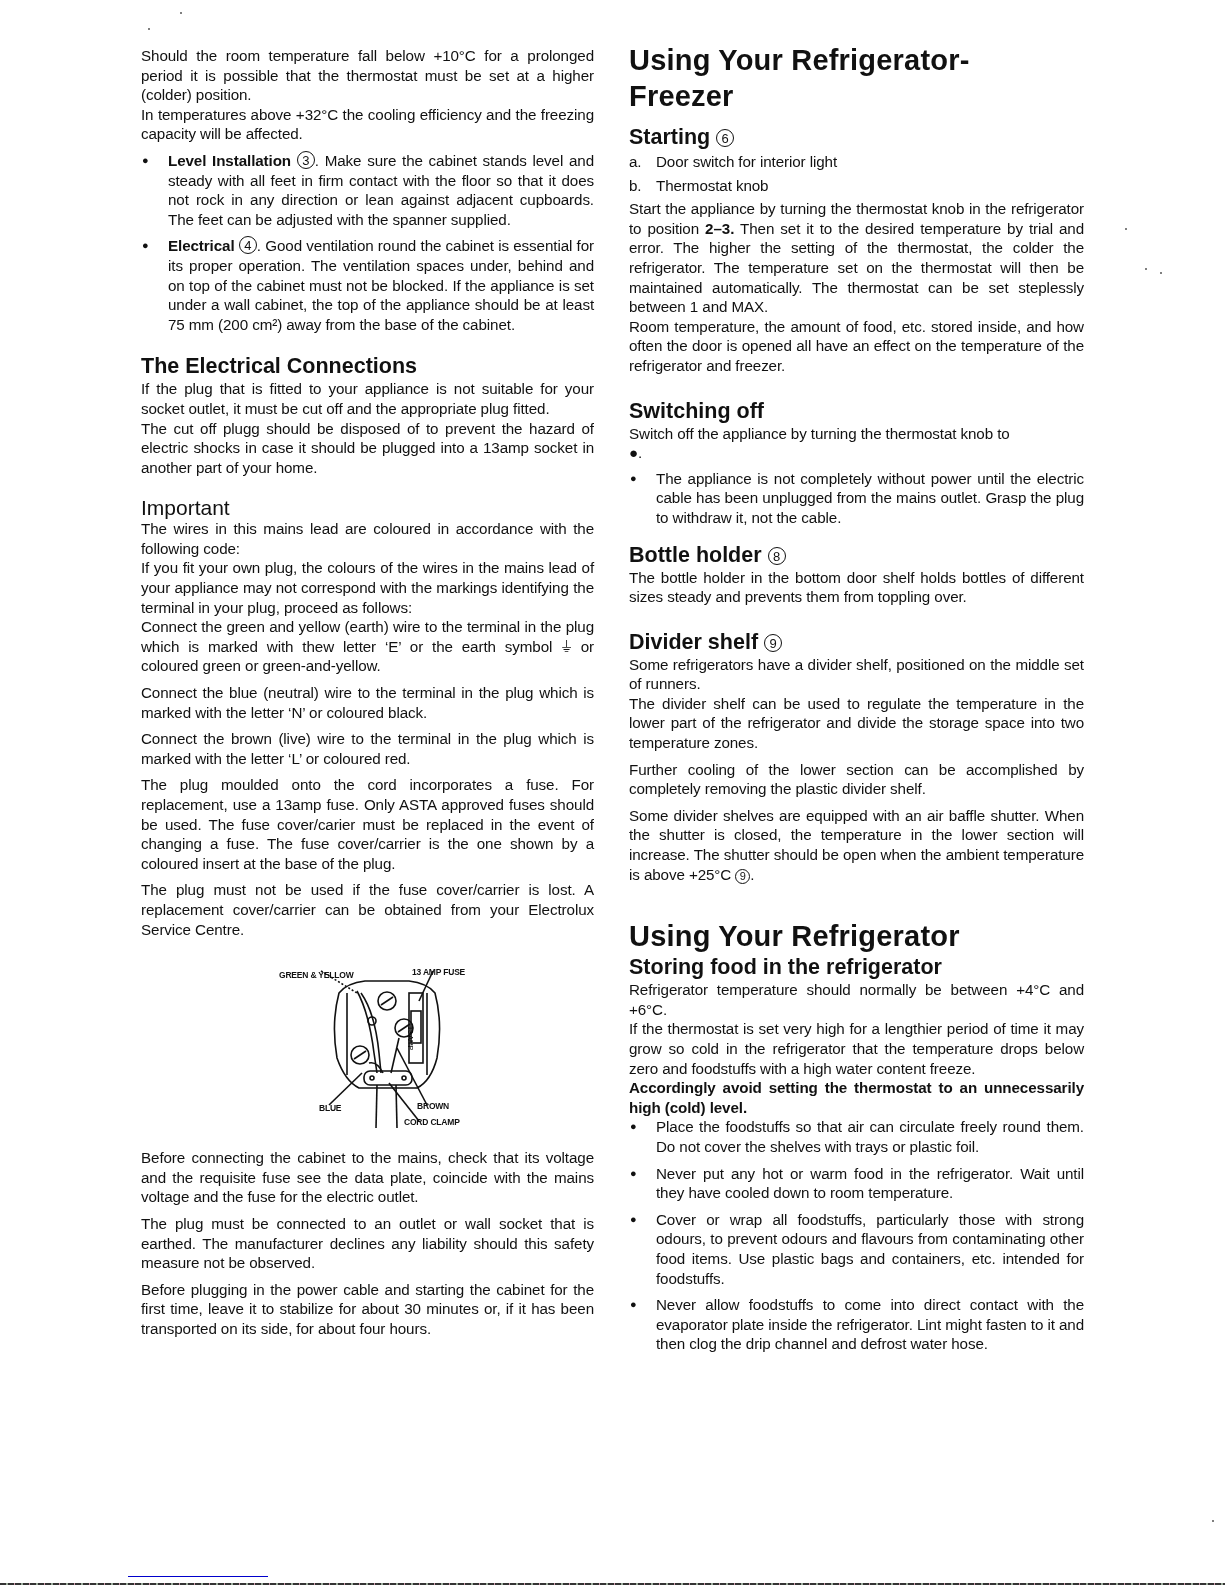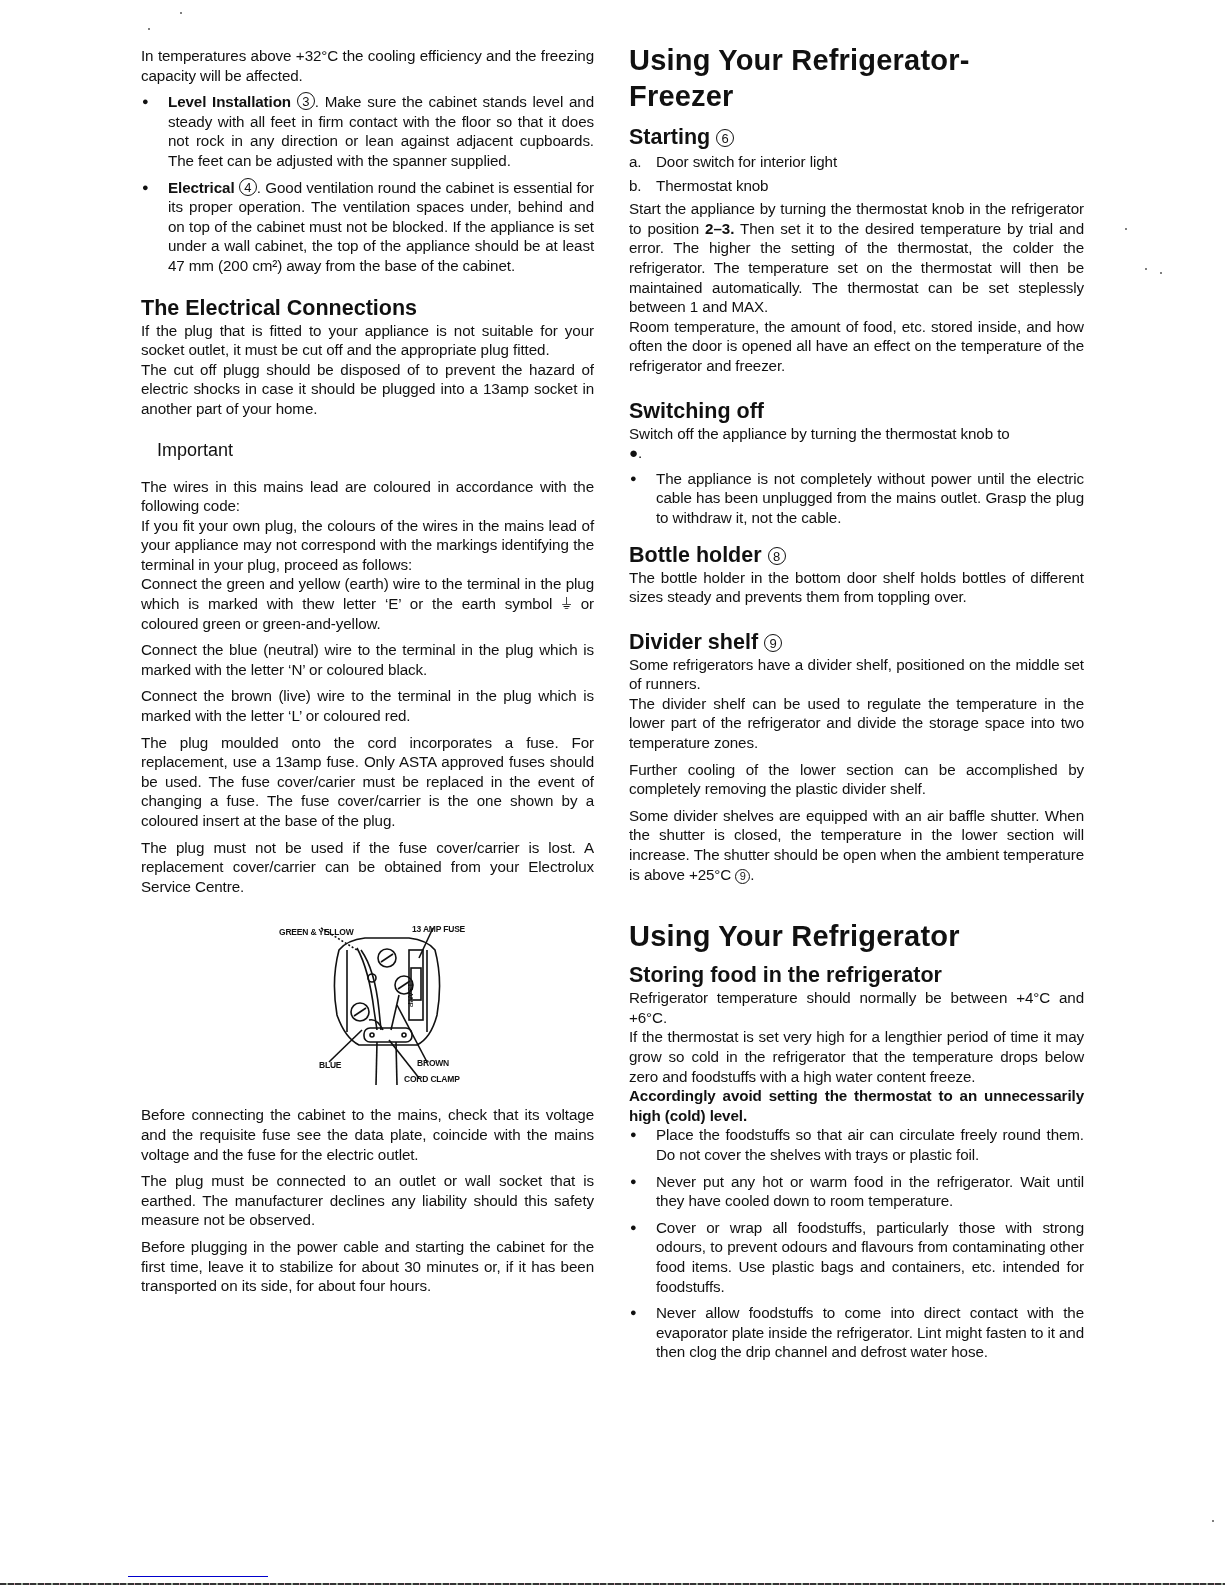--- a/index.html
+++ b/index.html
@@ -8,21 +8,21 @@
     font-family: "Liberation Sans", sans-serif; color: #111;
   }
   .col { position: absolute; top: 46px; }
   .col-left { left: 141px; width: 453px; }
   .col-right { left: 629px; width: 455px; }
   p, li, .line { font-size: 15.2px; line-height: 19.6px; margin: 0; text-align: justify; letter-spacing: -0.1px; }
   p.gap { margin-top: 7px; }
   .b { font-weight: bold; }
   h1 { font-size: 29px; line-height: 36px; margin: 0; font-weight: bold; letter-spacing: 0.2px; }
   h2 { font-size: 21.5px; line-height: 26px; margin: 0; font-weight: bold; }
-  h3 { font-size: 18px; line-height: 22px; margin: 16px; font-weight: normal; }
+  h3 { font-size: 21px; line-height: 22px; margin: 0; font-weight: normal; }
   ul.bul { list-style: none; margin: 0; padding: 0; }
   ul.bul li { position: relative; padding-left: 27px; }
   ul.bul li.sp { margin-top: 7px; }
   ul.bul li::before { content: "\25CF"; position: absolute; left: 1px; top: 0; font-size: 11px; }
   .circ { display: inline-block; width: 18px; height: 18px; border: 1.6px solid #111; border-radius: 50%;
           font-size: 13px; line-height: 18px; text-align: center; font-weight: normal; vertical-align: 1px; box-sizing: border-box; }
   .circ.sm { width: 15px; height: 15px; font-size: 11px; line-height: 13px; border-width: 1.3px; vertical-align: 0; }
   .code { display: grid; grid-template-columns: 144px 1fr; font-size: 15.2px; line-height: 19.6px; }
   .ol { margin: 0; padding: 0; list-style: none; }
   .ol li { display: flex; font-size: 15.2px; line-height: 19.6px; margin-bottom: 4px; }
@@ -33,30 +33,31 @@
   .earth { display: inline-block; font-size: 15px; }
   .bottom-link { position: absolute; left: 128px; top: 1576px; width: 140px; height: 1px; background: #0000cc; }
   .bottom-edge { position: absolute; left: 0; top: 1583px; width: 1225px; height: 2px;
                  background: repeating-linear-gradient(90deg, #333 0 6px, #9a9 6px 8px, #333 8px 14px, #c9a 14px 15px); }
   .speck { position: absolute; width: 2px; height: 2px; background: #555; border-radius: 50%; }
 </style>
 </head>
 <body>
 
 <div class="col col-left">
+  <p class="b" style="font-weight:normal">Should the room temperature fall below +10°C for a prolonged period it is possible that the thermostat must be set at a higher (colder) position.</p>
   <p>In temperatures above +32°C the cooling efficiency and the freezing capacity will be affected.</p>
 
   <ul class="bul" style="margin-top:7px">
     <li>
       <span class="b">Level Installation</span>
       <span class="circ">3</span><span>. Make sure the cabinet stands level and steady with all feet in firm contact with the floor so that it does not rock in any direction or lean against adjacent cupboards. The feet can be adjusted with the spanner supplied.</span>
     </li>
     <li class="sp">
       <span class="b">Electrical</span>
-      <span class="circ">4</span><span>. Good ventilation round the cabinet is essential for its proper operation. The ventilation spaces under, behind and on top of the cabinet must not be blocked. If the appliance is set under a wall cabinet, the top of the appliance should be at least 47 mm (200 cm²) away from the base of the cabinet.</span>
+      <span class="circ">4</span><span>. Good ventilation round the cabinet is essential for its proper operation. The ventilation spaces under, behind and on top of the cabinet must not be blocked. If the appliance is set under a wall cabinet, the top of the appliance should be at least 75 mm (200 cm²) away from the base of the cabinet.</span>
     </li>
   </ul>
 
   <h2 style="margin-top:19px">The Electrical Connections</h2>
   <p>If the plug that is fitted to your appliance is not suitable for your socket outlet, it must be cut off and the appropriate plug fitted.</p>
   <p>The cut off plugg should be disposed of to prevent the hazard of electric shocks in case it should be plugged into a 13amp socket in another part of your home.</p>
 
   <h3 style="margin-top:20px">Important</h3>
   <p>The wires in this mains lead are coloured in accordance with the following code:</p>
   <p>If you fit your own plug, the colours of the wires in the mains lead of your appliance may not correspond with the markings identifying the terminal in your plug, proceed as follows:</p>
@@ -164,21 +165,21 @@
   </h2>
   <p>Some refrigerators have a divider shelf, positioned on the middle set of runners.</p>
   <p>The divider shelf can be used to regulate the temperature in the lower part of the refrigerator and divide the storage space into two temperature zones.</p>
   <p class="gap">Further cooling of the lower section can be accomplished by completely removing the plastic divider shelf.</p>
   <p class="gap">
     <span>Some divider shelves are equipped with an air baffle shutter. When the shutter is closed, the temperature in the lower section will increase. The shutter should be open when the ambient temperature is above +25°C</span>
     <span class="circ sm">9</span><span>.</span>
   </p>
 
   <h1 style="margin-top:34px">Using Your Refrigerator</h1>
-  <h2 style="margin-top:8px">Storing food in the refrigerator</h2>
+  <h2 style="">Storing food in the refrigerator</h2>
   <p>Refrigerator temperature should normally be between +4°C and +6°C.</p>
   <p>If the thermostat is set very high for a lengthier period of time it may grow so cold in the refrigerator that the temperature drops below zero and foodstuffs with a high water content freeze.</p>
   <p class="b">Accordingly avoid setting the thermostat to an unnecessarily high (cold) level.</p>
   <ul class="bul" style="">
     <li>Place the foodstuffs so that air can circulate freely round them. Do not cover the shelves with trays or plastic foil.</li>
     <li class="sp">Never put any hot or warm food in the refrigerator. Wait until they have cooled down to room temperature.</li>
     <li class="sp">Cover or wrap all foodstuffs, particularly those with strong odours, to prevent odours and flavours from contaminating other food items. Use plastic bags and containers, etc. intended for foodstuffs.</li>
     <li class="sp">Never allow foodstuffs to come into direct contact with the evaporator plate inside the refrigerator. Lint might fasten to it and then clog the drip channel and defrost water hose.</li>
   </ul>
 </div>

